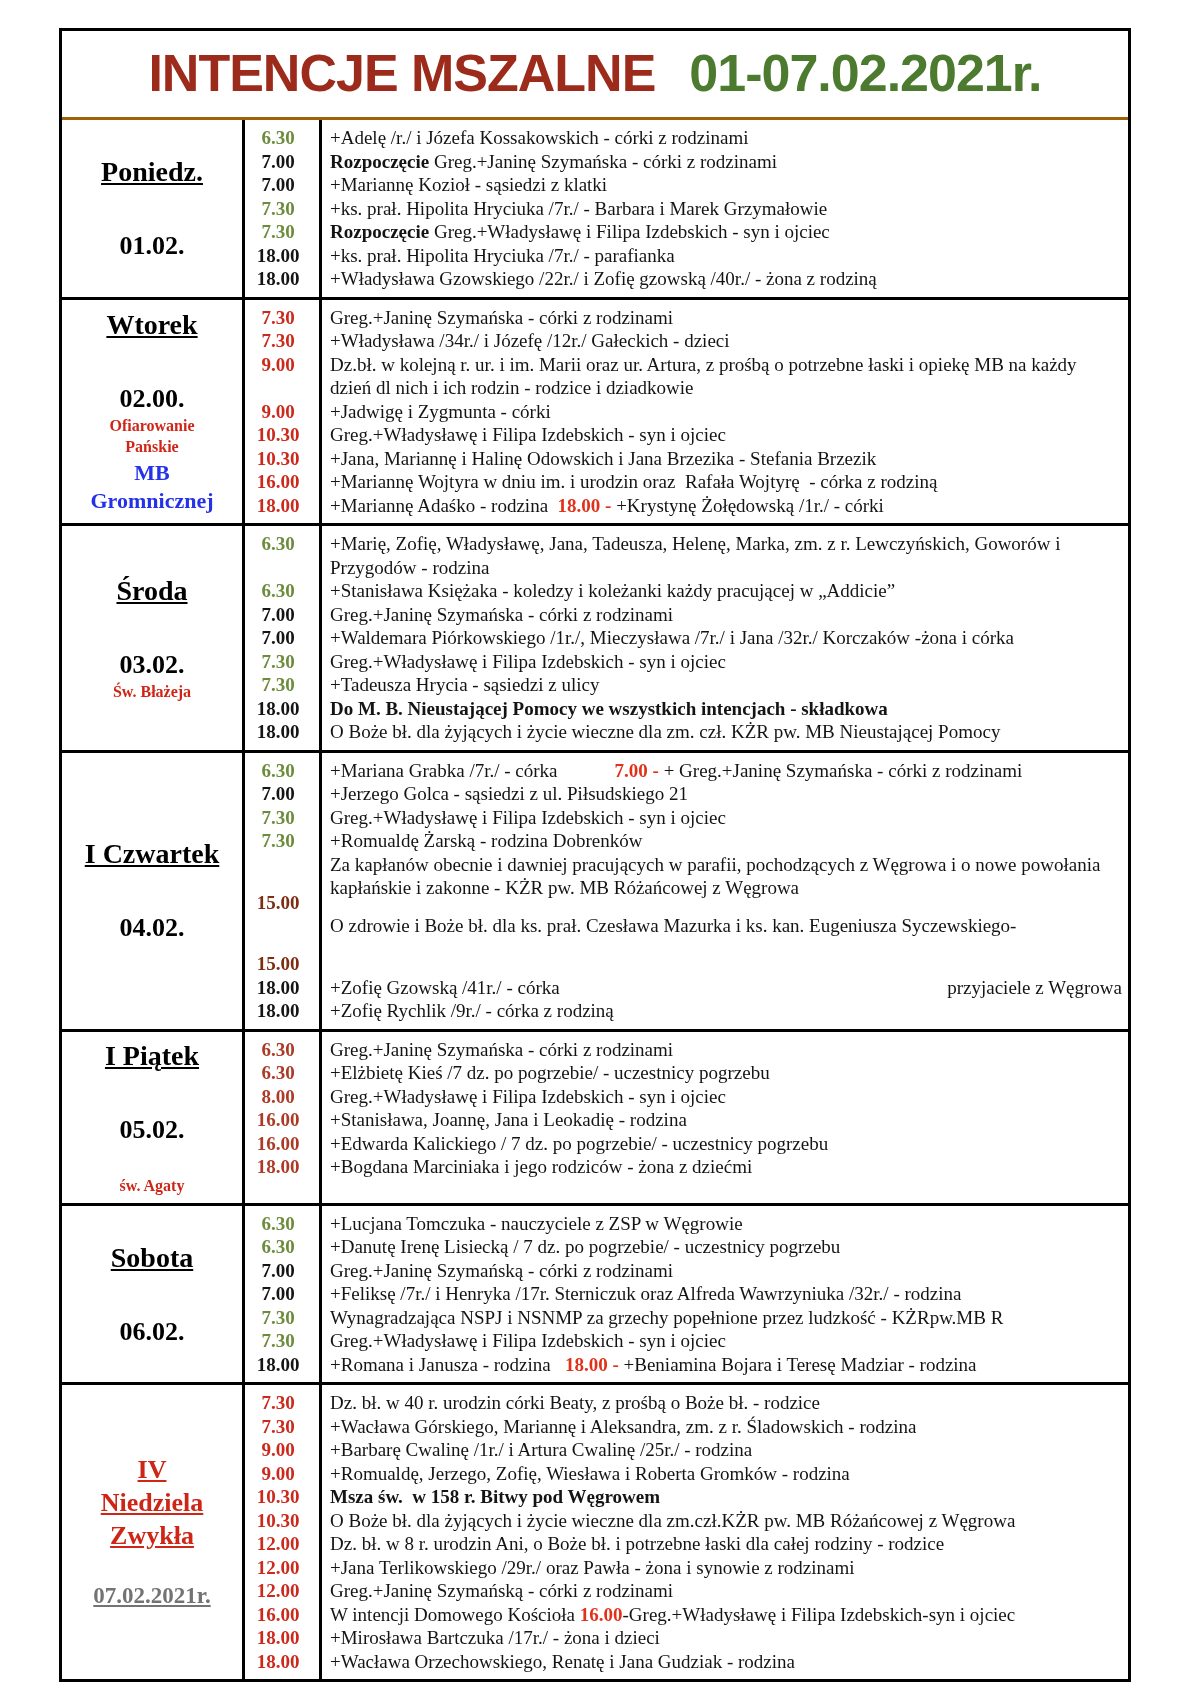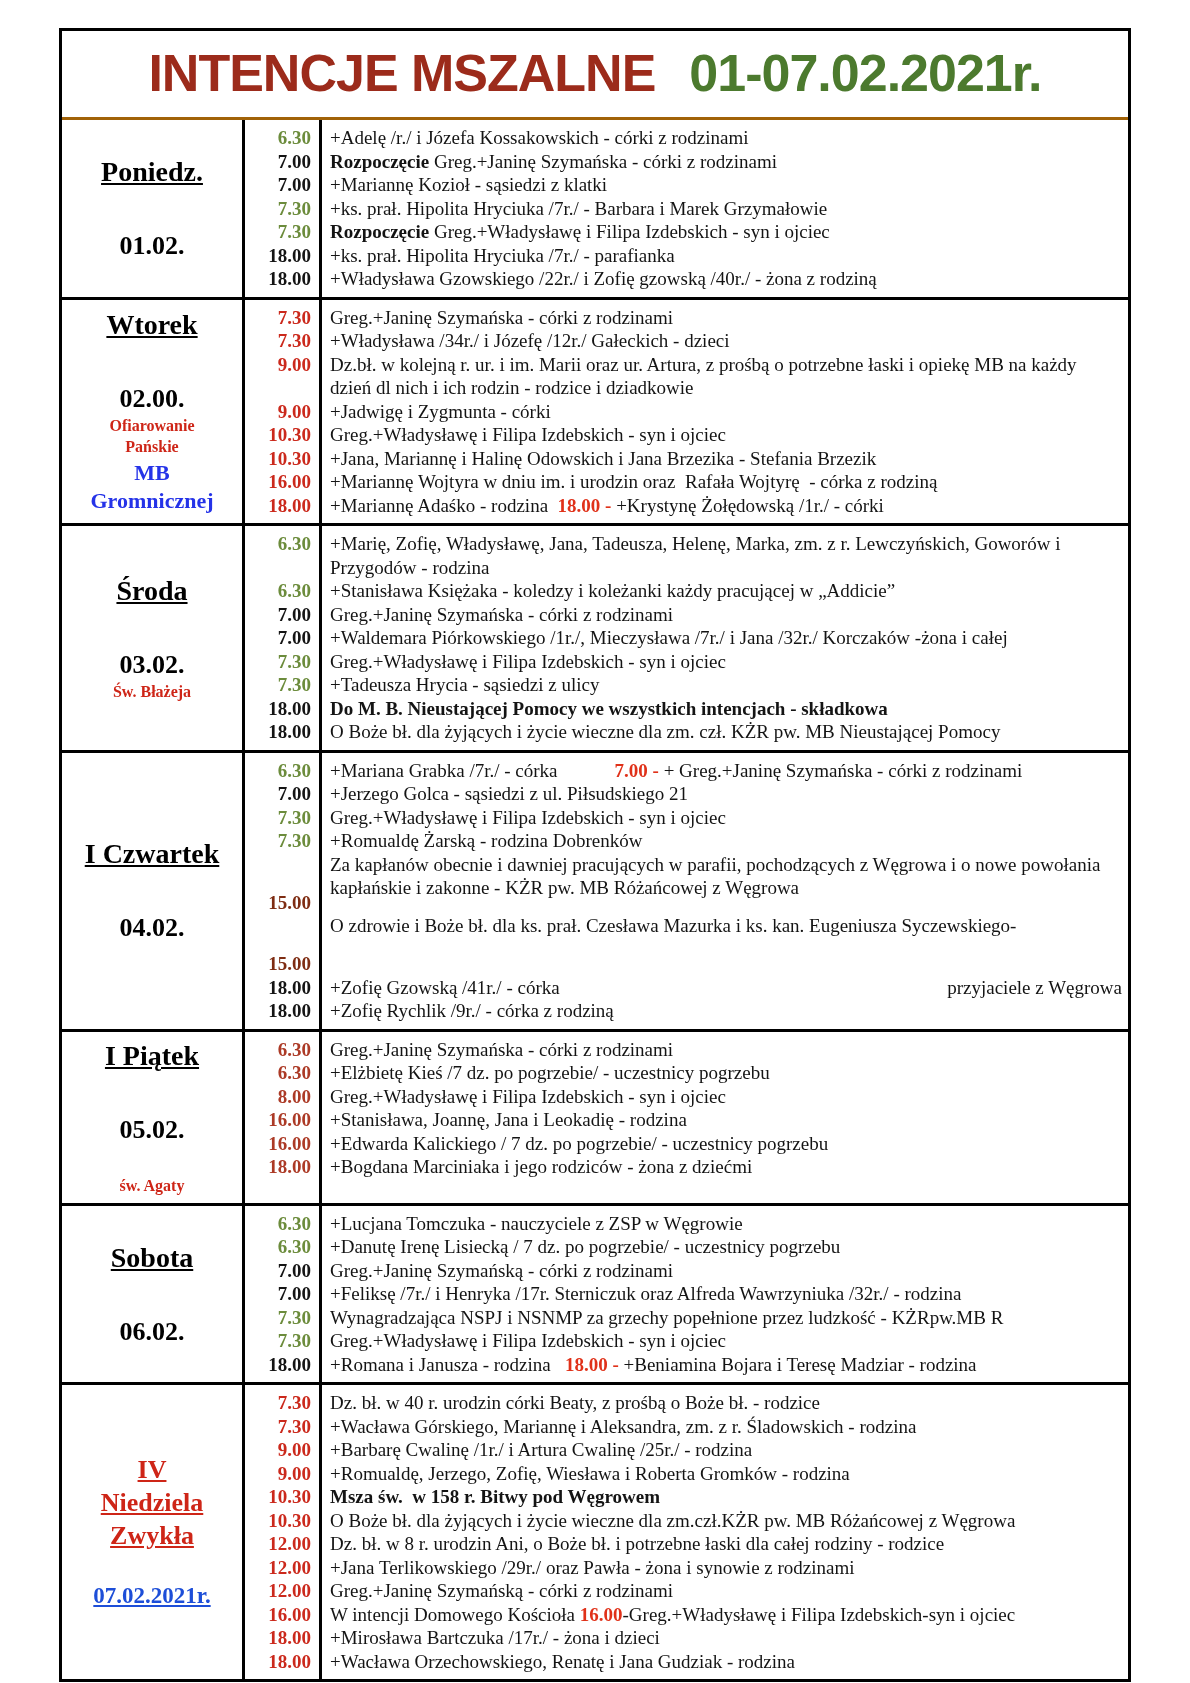--- a/index.html
+++ b/index.html
@@ -16,27 +16,27 @@
   .day-row + .day-row { border-top:3px solid #000; }
 
   .day-cell { flex:0 0 172px; border-right:3px solid #000; display:flex; flex-direction:column;
               justify-content:center; align-items:center; text-align:center; padding:8px 4px; gap:3px; }
   .dl { font-weight:bold; line-height:1.15;text-align:center; }
   .dl-du { font-size:28px; color:#000; text-decoration:underline; }
   .dl-d  { font-size:26px; color:#000;margin-top:40px; }
   .dl-r  { font-size:16px; color:#CE2517; }
   .dl-b  { font-size:22px; color:#2533E8; }
   .dl-ru { font-size:26px; color:#CE2517; text-decoration:underline; }
-  .dl-gu { font-size:23px; color:#1d4ed8; text-decoration:underline; }
+  .dl-gu { font-size:23px; color:#737373; text-decoration:underline; }
   .dl-gap { height:26px; }
 
   .entries { flex:1; position:relative; padding:6px 0; }
   .entries::before { content:""; position:absolute; left:74px; top:0; bottom:0; width:2.5px; background:#000; }
   .entry { display:flex; font-size:19px; line-height:23.5px; }
-  .time  { flex:0 0 66px; text-align:right; font-weight:bold; padding-right:8px; }
+  .time  { flex:0 0 66px; text-align:center; font-weight:bold; padding-right:8px; }
   .itext { flex:1; padding-left:11px; padding-right:6px; }
 
   .tc-green  { color:#6C8C3C; }
   .tc-black  { color:#141414; }
   .tc-red    { color:#CB291C; }
   .tc-brick  { color:#AC3A26; }
   .tc-maroon { color:#7E2C12;margin-top:38px; }
 
   .seg-n  {}
   .seg-b  { font-weight:bold; }
@@ -146,21 +146,21 @@
           <div class="entry">
             <div class="time tc-green">6.30</div>
             <div class="itext"><span class="seg-n">+Stanisława Księżaka - koledzy i koleżanki każdy pracującej w „Addicie”</span></div>
           </div>
           <div class="entry">
             <div class="time tc-black">7.00</div>
             <div class="itext"><span class="seg-n">Greg.+Janinę Szymańska - córki z rodzinami</span></div>
           </div>
           <div class="entry">
             <div class="time tc-black">7.00</div>
-            <div class="itext"><span class="seg-n">+Waldemara Piórkowskiego /1r./, Mieczysława /7r./ i Jana /32r./ Korczaków -żona i całej</span></div>
+            <div class="itext"><span class="seg-n">+Waldemara Piórkowskiego /1r./, Mieczysława /7r./ i Jana /32r./ Korczaków -żona i córka</span></div>
           </div>
           <div class="entry">
             <div class="time tc-green">7.30</div>
             <div class="itext"><span class="seg-n">Greg.+Władysławę i Filipa Izdebskich - syn i ojciec</span></div>
           </div>
           <div class="entry">
             <div class="time tc-green">7.30</div>
             <div class="itext"><span class="seg-n">+Tadeusza Hrycia - sąsiedzi z ulicy</span></div>
           </div>
           <div class="entry">

